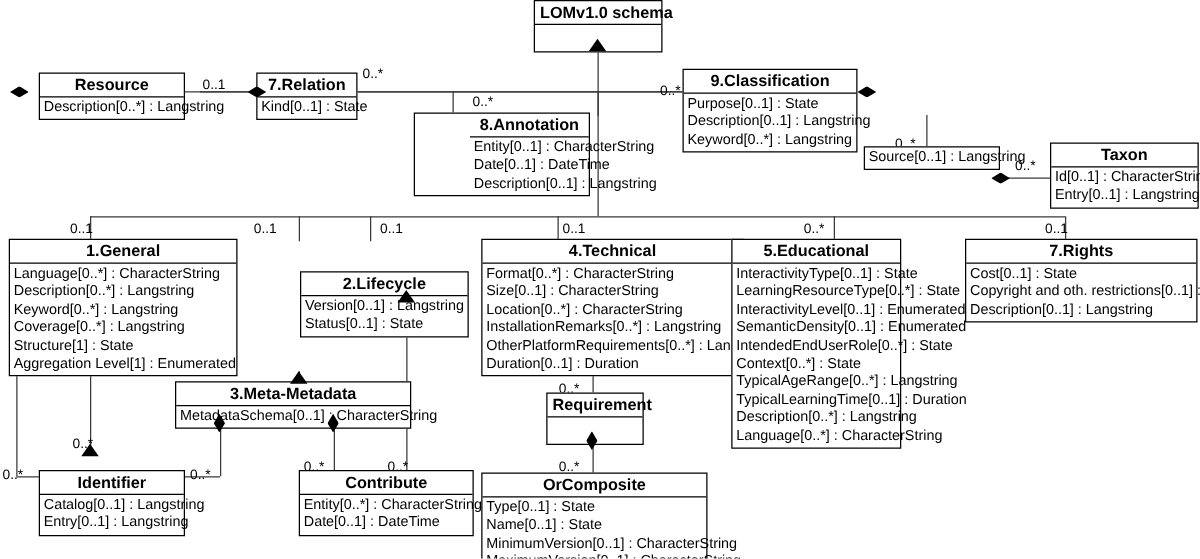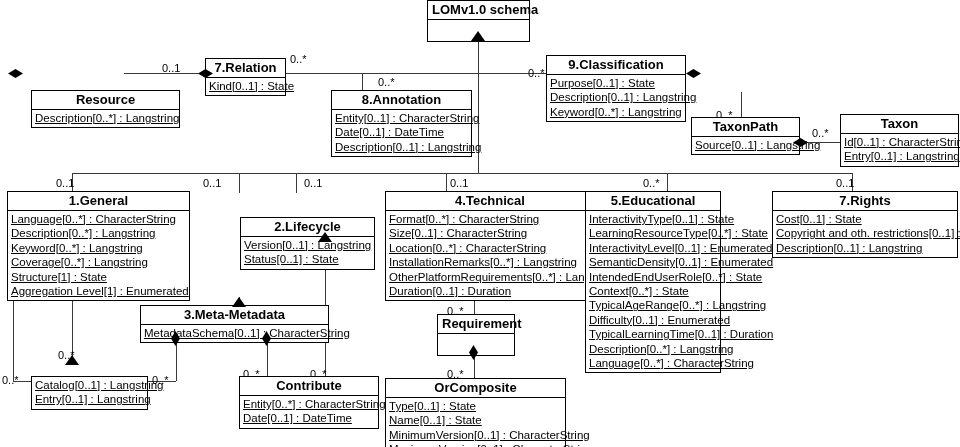--- a/index.html
+++ b/index.html
@@ -36,21 +36,20 @@
     white-space: nowrap;
   }
   .uml-attrs {
     padding: 1px 2px 2px 3px;
     font-size: 11.5px;
     line-height: 14.4px;
     color: #000000;
   }
   .uml-attrs .attr {
     white-space: nowrap;
-    text-decoration: underline;
   }
   .uml-attrs.empty {
     min-height: 18px;
   }
   
   .line-h {
     position: absolute;
     height: 0;
     border-top: 1.3px solid #3a3a3a;
     z-index: 1;
@@ -174,54 +173,53 @@
   <div class="mult" style="left:243px; top:368px;">0..*</div>
   <div class="mult" style="left:310px; top:368px;">0..*</div>
   <div class="mult" style="left:447px; top:305px;">0..*</div>
   <div class="mult" style="left:447px; top:368px;">0..*</div>
 
   <div class="uml-class" id="box-lom" style="left:427px; top:0px; width:103px;">
     <div class="uml-name">LOMv1.0 schema</div>
     <div class="uml-attrs empty"></div>
   </div>
 
-  <div class="uml-class" id="box-resource" style="left:31px; top:58px; width:149px;margin-top:32px;">
+  <div class="uml-class" id="box-resource" style="left:31px; top:58px; width:117px;">
     <div class="uml-name">Resource</div>
     <div class="uml-attrs">
       <div class="attr">Description[0..*] : Langstring</div>
     </div>
   </div>
 
   <div class="uml-class" id="box-relation" style="left:205px; top:58px; width:81px;">
     <div class="uml-name">7.Relation</div>
     <div class="uml-attrs">
       <div class="attr">Kind[0..1] : State</div>
     </div>
   </div>
 
-  <div class="uml-class" id="box-annotation" style="left:331px; top:90px; width:141px;">
+  <div class="uml-class" id="box-annotation" style="left:331px; top:90px; width:141px;padding-left:44px;">
     <div class="uml-name">8.Annotation</div>
     <div class="uml-attrs">
       <div class="attr">Entity[0..1] : CharacterString</div>
       <div class="attr">Date[0..1] : DateTime</div>
       <div class="attr">Description[0..1] : Langstring</div>
     </div>
   </div>
 
   <div class="uml-class" id="box-classification" style="left:546px; top:55px; width:140px;">
     <div class="uml-name">9.Classification</div>
     <div class="uml-attrs">
       <div class="attr">Purpose[0..1] : State</div>
       <div class="attr">Description[0..1] : Langstring</div>
       <div class="attr">Keyword[0..*] : Langstring</div>
     </div>
   </div>
 
   <div class="uml-class" id="box-taxonpath" style="left:691px; top:117px; width:109px;">
-    <div class="uml-name">TaxonPath</div>
     <div class="uml-attrs">
       <div class="attr">Source[0..1] : Langstring</div>
     </div>
   </div>
 
   <div class="uml-class" id="box-taxon" style="left:840px; top:114px; width:119px;">
     <div class="uml-name">Taxon</div>
     <div class="uml-attrs">
       <div class="attr">Id[0..1] : CharacterString</div>
       <div class="attr">Entry[0..1] : Langstring</div>
@@ -263,21 +261,20 @@
   <div class="uml-class" id="box-educational" style="left:585px; top:191px; width:136px;">
     <div class="uml-name">5.Educational</div>
     <div class="uml-attrs">
       <div class="attr">InteractivityType[0..1] : State</div>
       <div class="attr">LearningResourceType[0..*] : State</div>
       <div class="attr">InteractivityLevel[0..1] : Enumerated</div>
       <div class="attr">SemanticDensity[0..1] : Enumerated</div>
       <div class="attr">IntendedEndUserRole[0..*] : State</div>
       <div class="attr">Context[0..*] : State</div>
       <div class="attr">TypicalAgeRange[0..*] : Langstring</div>
-      <div class="attr">Difficulty[0..1] : Enumerated</div>
       <div class="attr">TypicalLearningTime[0..1] : Duration</div>
       <div class="attr">Description[0..*] : Langstring</div>
       <div class="attr">Language[0..*] : CharacterString</div>
     </div>
   </div>
 
   <div class="uml-class" id="box-rights" style="left:772px; top:191px; width:186px;">
     <div class="uml-name">7.Rights</div>
     <div class="uml-attrs">
       <div class="attr">Cost[0..1] : State</div>
@@ -292,20 +289,21 @@
       <div class="attr">MetadataSchema[0..1] : CharacterString</div>
     </div>
   </div>
 
   <div class="uml-class" id="box-requirement" style="left:437px; top:314px; width:78px;">
     <div class="uml-name">Requirement</div>
     <div class="uml-attrs empty"></div>
   </div>
 
   <div class="uml-class" id="box-identifier" style="left:31px; top:376px; width:117px;">
+    <div class="uml-name">Identifier</div>
     <div class="uml-attrs">
       <div class="attr">Catalog[0..1] : Langstring</div>
       <div class="attr">Entry[0..1] : Langstring</div>
     </div>
   </div>
 
   <div class="uml-class" id="box-contribute" style="left:239px; top:376px; width:140px;">
     <div class="uml-name">Contribute</div>
     <div class="uml-attrs">
       <div class="attr">Entity[0..*] : CharacterString</div>

